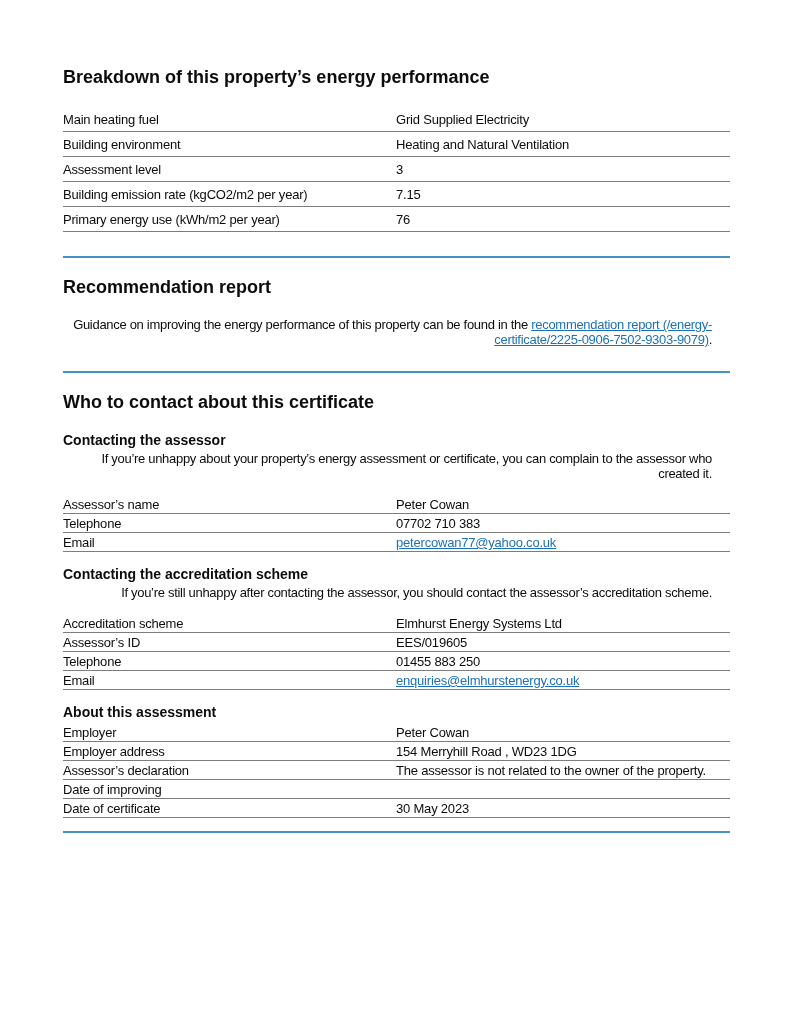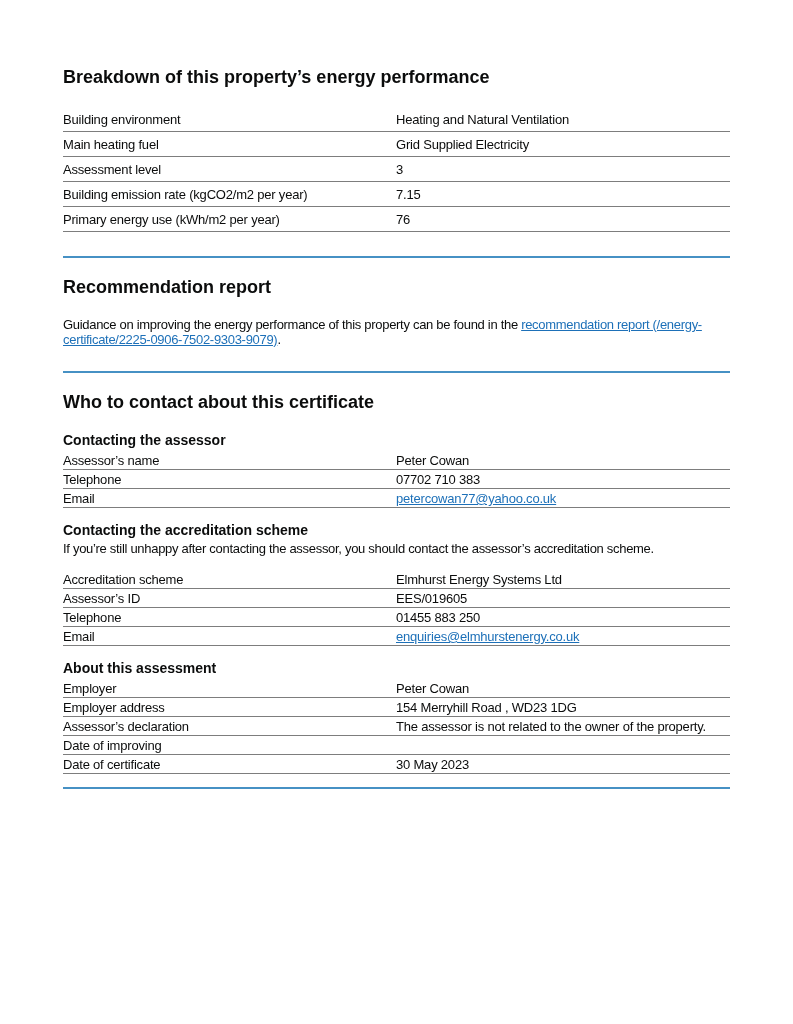--- a/index.html
+++ b/index.html
@@ -36,20 +36,21 @@
     font-size: 14px;
     line-height: 17px;
     font-weight: 700;
     margin: 14px 0 2px 0;
   }
   .body-text {
     font-size: 13px;
     line-height: 15px;
     letter-spacing: -0.3px;
     margin: 0 0 14px 0;
+    text-align: right;
   }
   .kv-table {
     width: 667px;
     font-size: 13px;
   }
   .kv-table .trow {
     display: flex;
     border-bottom: 1px solid var(--row-border, #7d7d7d);
   }
   .kv-table.table-loose { margin-bottom: 12px; }
@@ -82,26 +83,26 @@
 </head>
 <body style="color: rgb(11, 12, 12);">
 
 <div class="page">
   <main class="content">
 
     <section>
       <h2>Breakdown of this property’s energy performance</h2>
       <div class="kv-table table-loose">
           <div class="trow">
+            <div class="tlabel">Main heating fuel</div>
+            <div class="tvalue">Grid Supplied Electricity</div>
+          </div>
+          <div class="trow">
             <div class="tlabel">Building environment</div>
             <div class="tvalue">Heating and Natural Ventilation</div>
-          </div>
-          <div class="trow">
-            <div class="tlabel">Main heating fuel</div>
-            <div class="tvalue">Grid Supplied Electricity</div>
           </div>
           <div class="trow">
             <div class="tlabel">Assessment level</div>
             <div class="tvalue">3</div>
           </div>
           <div class="trow">
             <div class="tlabel">Building emission rate (kgCO2/m2 per year)</div>
             <div class="tvalue">7.15</div>
           </div>
           <div class="trow">
@@ -117,20 +118,21 @@
       <h2>Recommendation report</h2>
       <p class="body-text"><span>Guidance on improving the energy performance of this property can be found in the </span><a class="link" href="#">recommendation report (/energy-certificate/2225-0906-7502-9303-9079)</a><span>.</span></p>
     </section>
 
     <hr class="blue-rule">
 
     <section>
       <h2>Who to contact about this certificate</h2>
 
       <h3>Contacting the assessor</h3>
+      <p class="body-text">If you’re unhappy about your property’s energy assessment or certificate, you can complain to the assessor who created it.</p>
       <div class="kv-table table-tight">
           <div class="trow">
             <div class="tlabel">Assessor’s name</div>
             <div class="tvalue">Peter Cowan</div>
           </div>
           <div class="trow">
             <div class="tlabel">Telephone</div>
             <div class="tvalue">07702 710 383</div>
           </div>
           <div class="trow">

